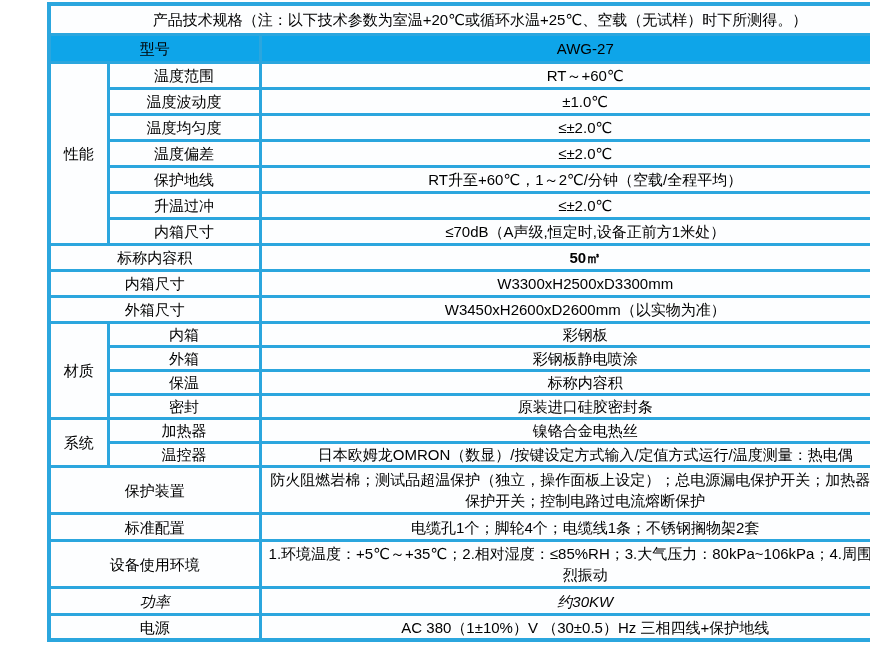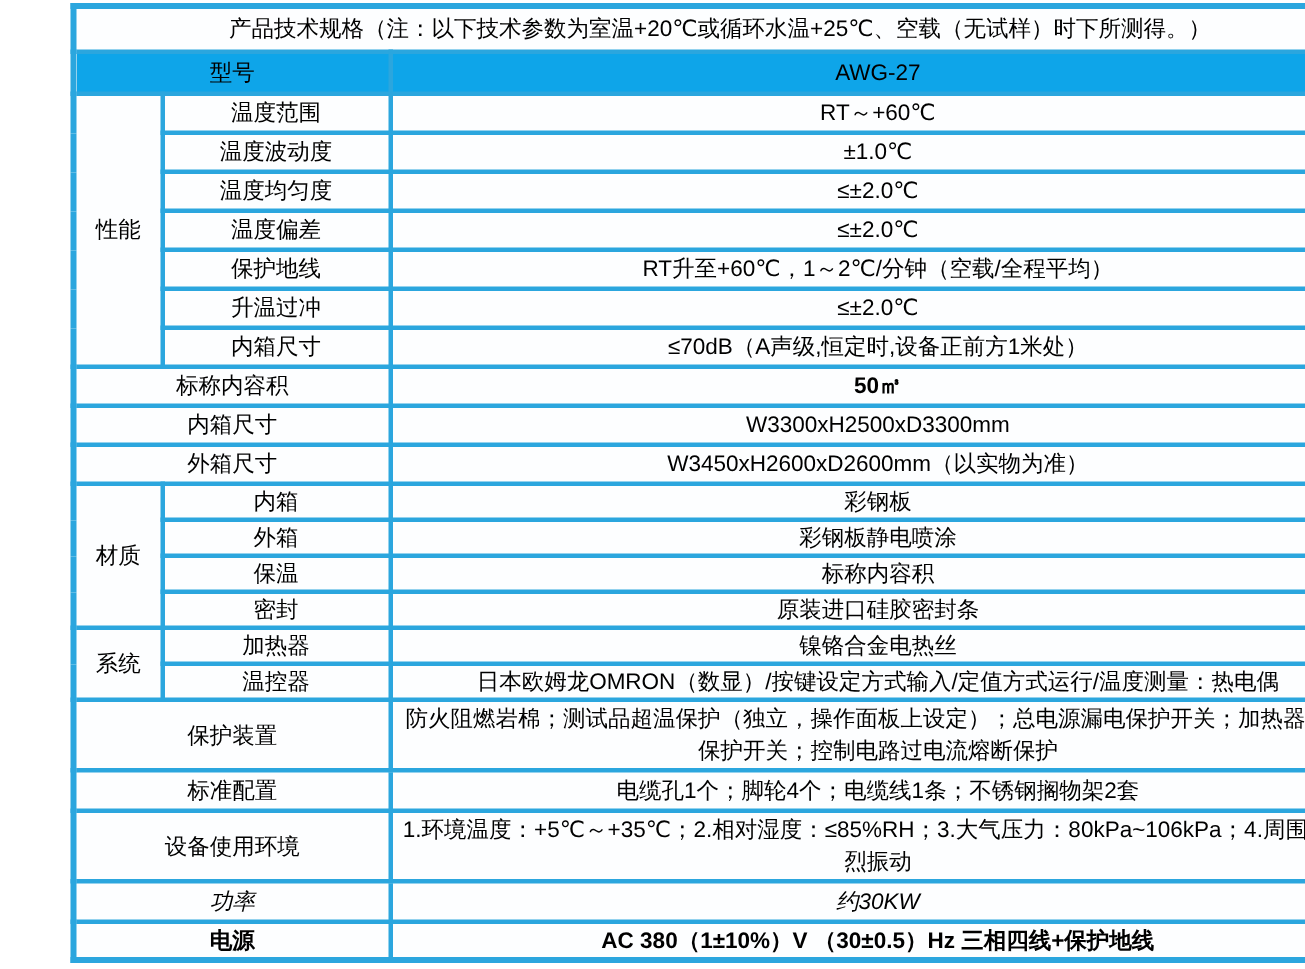--- a/index.html
+++ b/index.html
@@ -30,21 +30,21 @@
   col.c-label{width:152px;}
   tr.r-title td{height:27px;}
   tr.r-model td{height:25px;background:#0ea5e9;}
   tr.r-perf td{height:23px;}
   tr.r-mid td{height:23px;}
   tr.r-mat td{height:21px;}
   tr.r-sys td{height:21px;}
   tr.r-tall td{height:44px;}
   tr.r-std td{height:24px;}
   tr.r-pow td{height:24px;font-style:italic;}
-  tr.r-sup td{height:22px;font-weight:bold;}
+  tr.r-sup td{height:22px;}
   td.bold{font-weight:bold;}
   td.nowrap{white-space:nowrap;}
 </style>
 </head>
 <body>
 
 <div class="wrap">
   <table class="spec">
     <colgroup>
       <col class="c-group">

